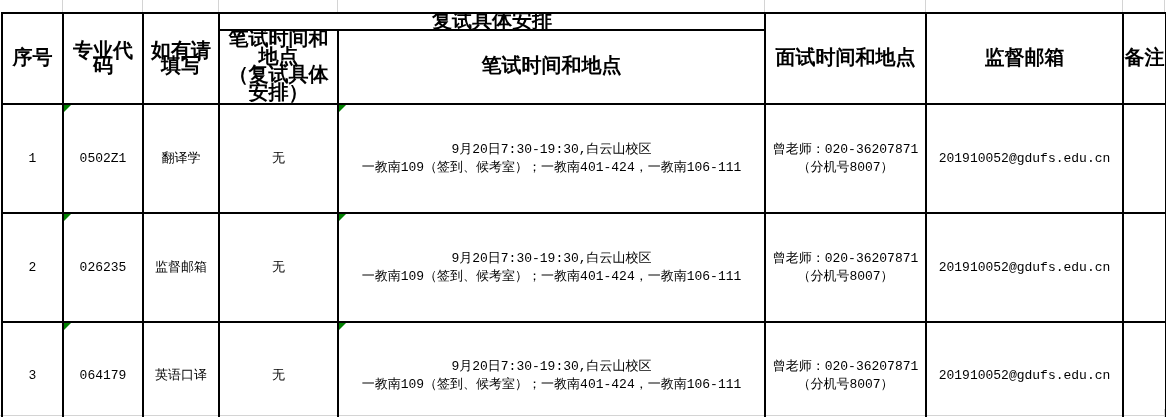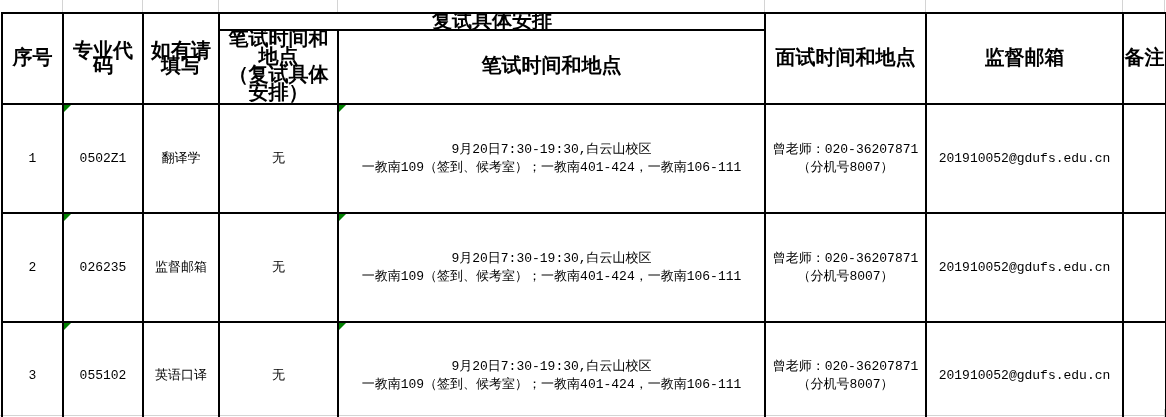--- a/index.html
+++ b/index.html
@@ -170,21 +170,21 @@
           <div class="nw">（分机号8007）</div>
         </td>
         <td>201910052@gdufs.edu.cn</td>
         <td></td>
       </tr>
 
       <tr class="dr3">
         <td>3</td>
         <td class="rel">
           <span class="tri"></span>
-          <span>055102</span>
+          <span>064179</span>
         </td>
         <td>英语口译</td>
         <td>无</td>
         <td class="rel">
           <span class="tri"></span>
           <div class="nw">9月20日7:30-19:30,白云山校区</div>
           <div class="nw">一教南109（签到、候考室）；一教南401-424，一教南106-111</div>
         </td>
         <td>
           <div class="nw">曾老师：020-36207871</div>

